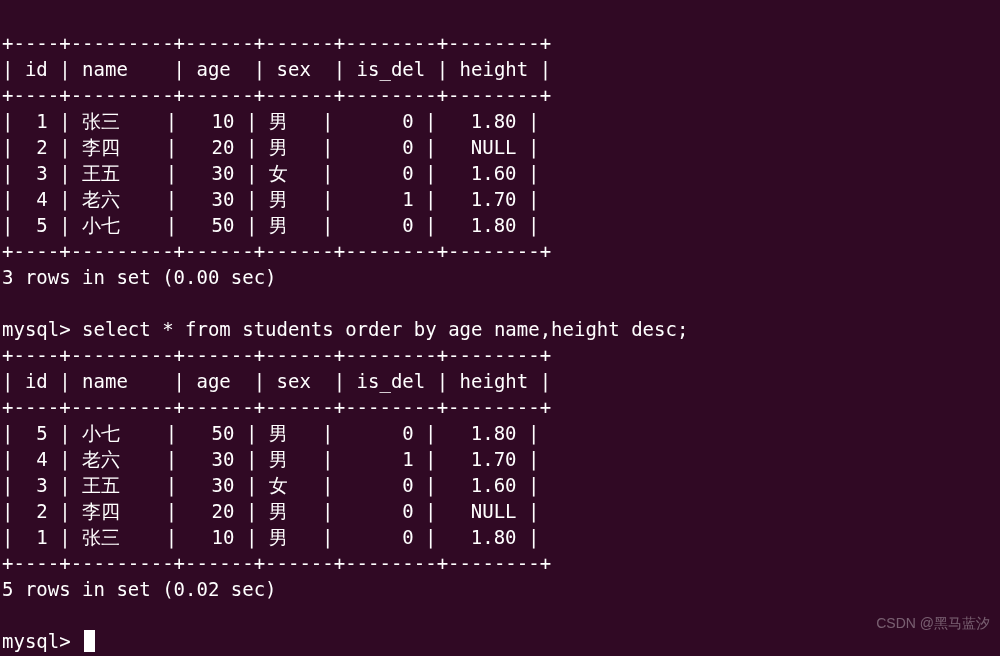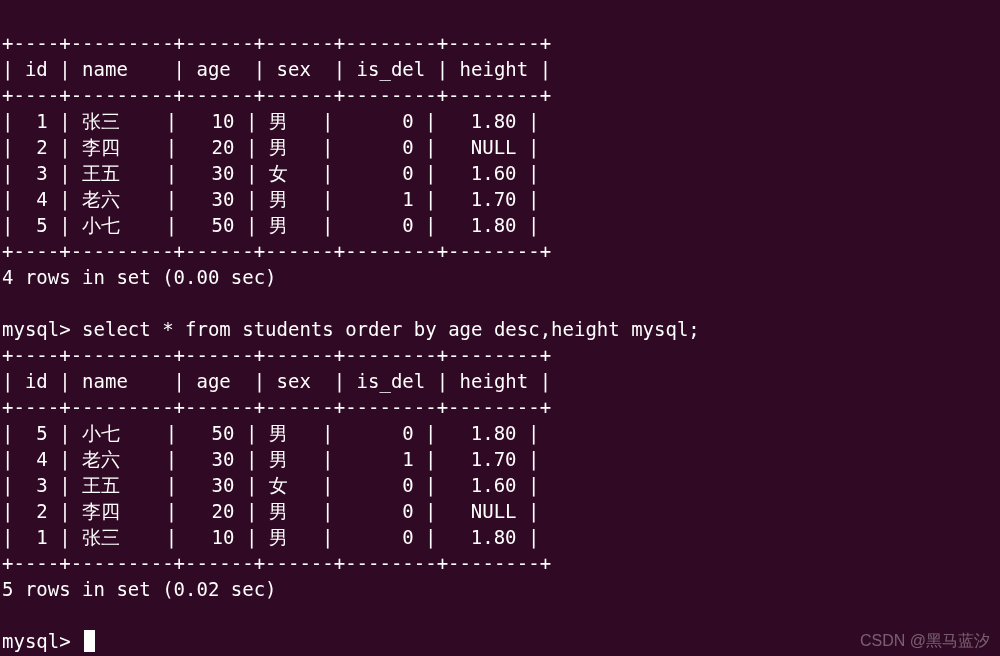--- a/index.html
+++ b/index.html
@@ -23,43 +23,43 @@
     display: inline-block;
     width: 11px;
     height: 22px;
     background: #ffffff;
     vertical-align: text-bottom;
     margin-left: 2px;
   }
   .watermark {
     position: absolute;
     right: 10px;
-    bottom: 2px;
+    bottom: 20px;
     color: rgba(255,255,255,0.35);
-    font-size: 16px;
+    font-size: 14px;
     font-family: sans-serif;
     letter-spacing: 0;
   }
 </style>
 </head>
 <body>
 
 <div class="terminal">
 <span>+----+---------+------+------+--------+--------+</span>
 <span>| id | name    | age  | sex  | is_del | height |</span>
 <span>+----+---------+------+------+--------+--------+</span>
 <span>|  1 | 张三    |   10 | 男   |      0 |   1.80 |</span>
 <span>|  2 | 李四    |   20 | 男   |      0 |   NULL |</span>
 <span>|  3 | 王五    |   30 | 女   |      0 |   1.60 |</span>
 <span>|  4 | 老六    |   30 | 男   |      1 |   1.70 |</span>
 <span>|  5 | 小七    |   50 | 男   |      0 |   1.80 |</span>
 <span>+----+---------+------+------+--------+--------+</span>
-<span>4 rows in set (0.00 sec)</span>
+<span>3 rows in set (0.00 sec)</span>
 
-<span><span>mysql&gt; </span><span>select * from students order by age desc,height mysql;</span></span>
+<span><span>mysql&gt; </span><span>select * from students order by age name,height desc;</span></span>
 <span>+----+---------+------+------+--------+--------+</span>
 <span>| id | name    | age  | sex  | is_del | height |</span>
 <span>+----+---------+------+------+--------+--------+</span>
 <span>|  5 | 小七    |   50 | 男   |      0 |   1.80 |</span>
 <span>|  4 | 老六    |   30 | 男   |      1 |   1.70 |</span>
 <span>|  3 | 王五    |   30 | 女   |      0 |   1.60 |</span>
 <span>|  2 | 李四    |   20 | 男   |      0 |   NULL |</span>
 <span>|  1 | 张三    |   10 | 男   |      0 |   1.80 |</span>
 <span>+----+---------+------+------+--------+--------+</span>
 <span>5 rows in set (0.02 sec)</span>

